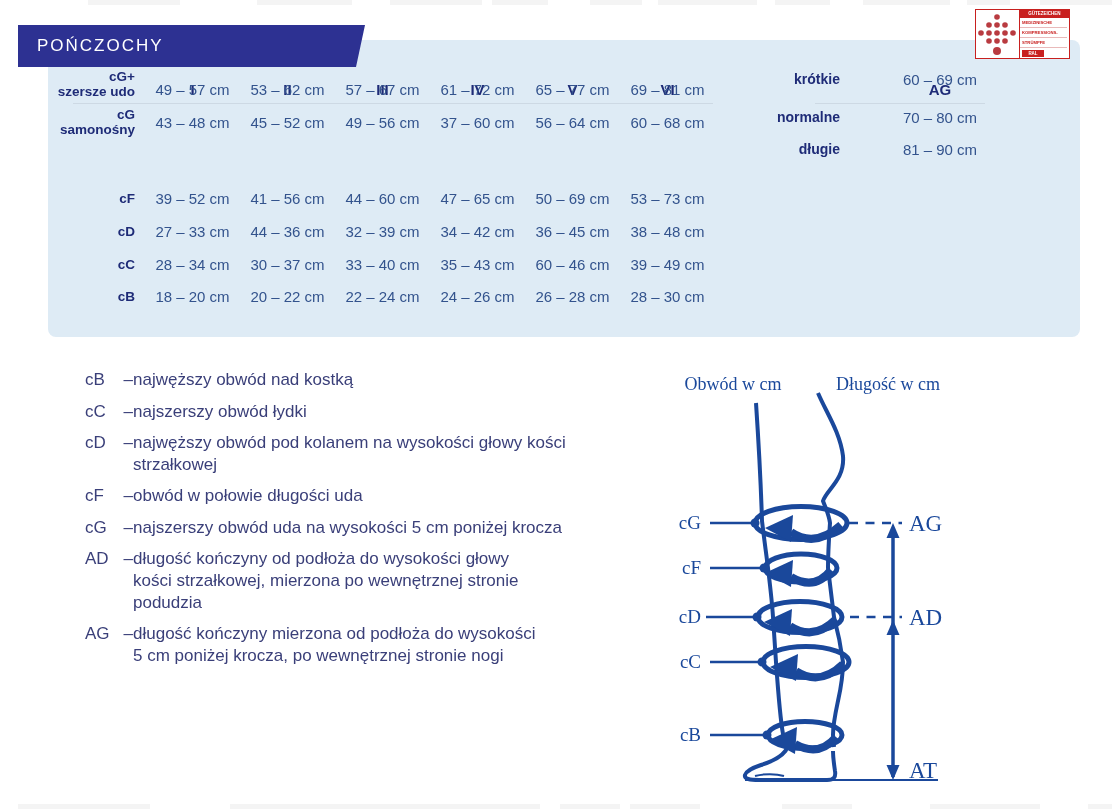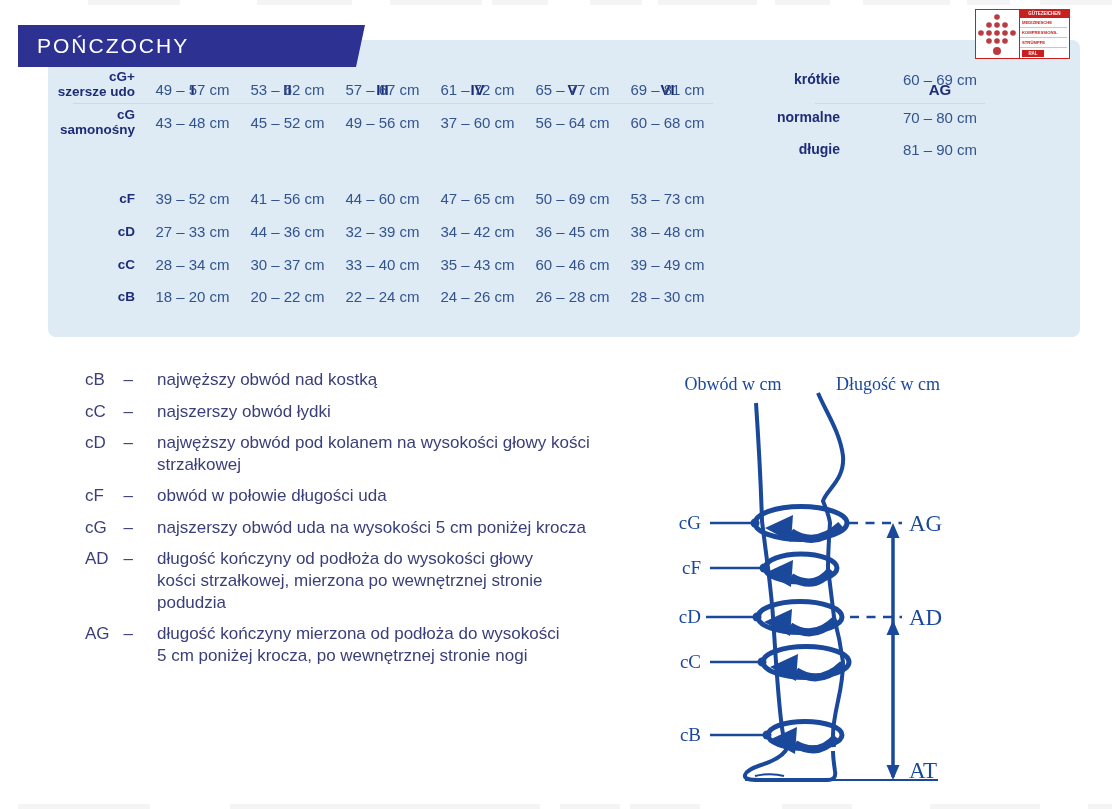--- a/index.html
+++ b/index.html
@@ -20,39 +20,39 @@
   .t-cell{width:95px;text-align:center;color:#33538d;font-size:15px;}
   .t-head .t-cell{color:#1e2b77;font-weight:bold;font-size:15px;}
   .r-label{width:120px;text-align:right;color:#1e2b77;font-weight:bold;font-size:14px;}
   .r-cell{width:200px;text-align:center;color:#33538d;font-size:15px;}
   .r-head .r-cell{color:#1e2b77;font-weight:bold;font-size:15px;}
 
   
   .banner{position:absolute;left:18px;top:25px;width:347px;height:42px;background:#2d3192;
           clip-path:polygon(0 0,347px 0,338px 100%,0 100%);}
   .banner span{display:block;margin-left:19px;line-height:42px;color:#ffffff;
-               font-size:21px;letter-spacing:2px;font-weight:400;}
+               font-size:17px;letter-spacing:2px;font-weight:400;}
 
   
   .ral{position:absolute;left:975px;top:9px;display:flex;z-index:3;}
   .ral .dots{width:45px;height:50px;background:#fff;border:1.5px solid #c8201f;box-sizing:border-box;}
   .ral .txt{width:50px;height:50px;background:#fff;border:1.5px solid #c8201f;border-left:none;
             box-sizing:border-box;display:flex;flex-direction:column;overflow:hidden;}
   .ral .txt .bar{background:#c8201f;color:#fff;font-size:4.5px;font-weight:bold;
                  line-height:8px;text-align:center;}
   .ral .txt .line{color:#c8201f;font-size:4.2px;font-weight:bold;line-height:8px;
                   padding-left:2px;border-bottom:0.5px solid #e9b9b9;margin:1px 2px 0 0;}
   .ral .txt .ralbox{background:#c8201f;color:#fff;font-size:4.5px;font-weight:bold;
                     line-height:7px;width:22px;text-align:center;margin:2px 0 2px 2px;}
 
   
   .legend{position:absolute;left:85px;top:369px;width:570px;color:#3a3f79;font-size:17px;}
   .lg-item{display:flex;margin-bottom:9.8px;}
   .lg-abbr{width:48px;flex:none;display:flex;justify-content:space-between;line-height:21.7px;}
-  .lg-text{flex:1;white-space:pre-line;line-height:21.7px;margin-left:24px;}
+  .lg-text{flex:1;white-space:pre-line;line-height:21.7px;}
 
   
   .diagram{position:absolute;left:650px;top:368px;}
   .dg-line{stroke:#1a489b;fill:none;}
   .dg-fill{fill:#1a489b;stroke:none;}
   .dg-text{fill:#1a489b;font-family:"Liberation Serif",serif;}
 </style>
 </head>
 <body>
 

